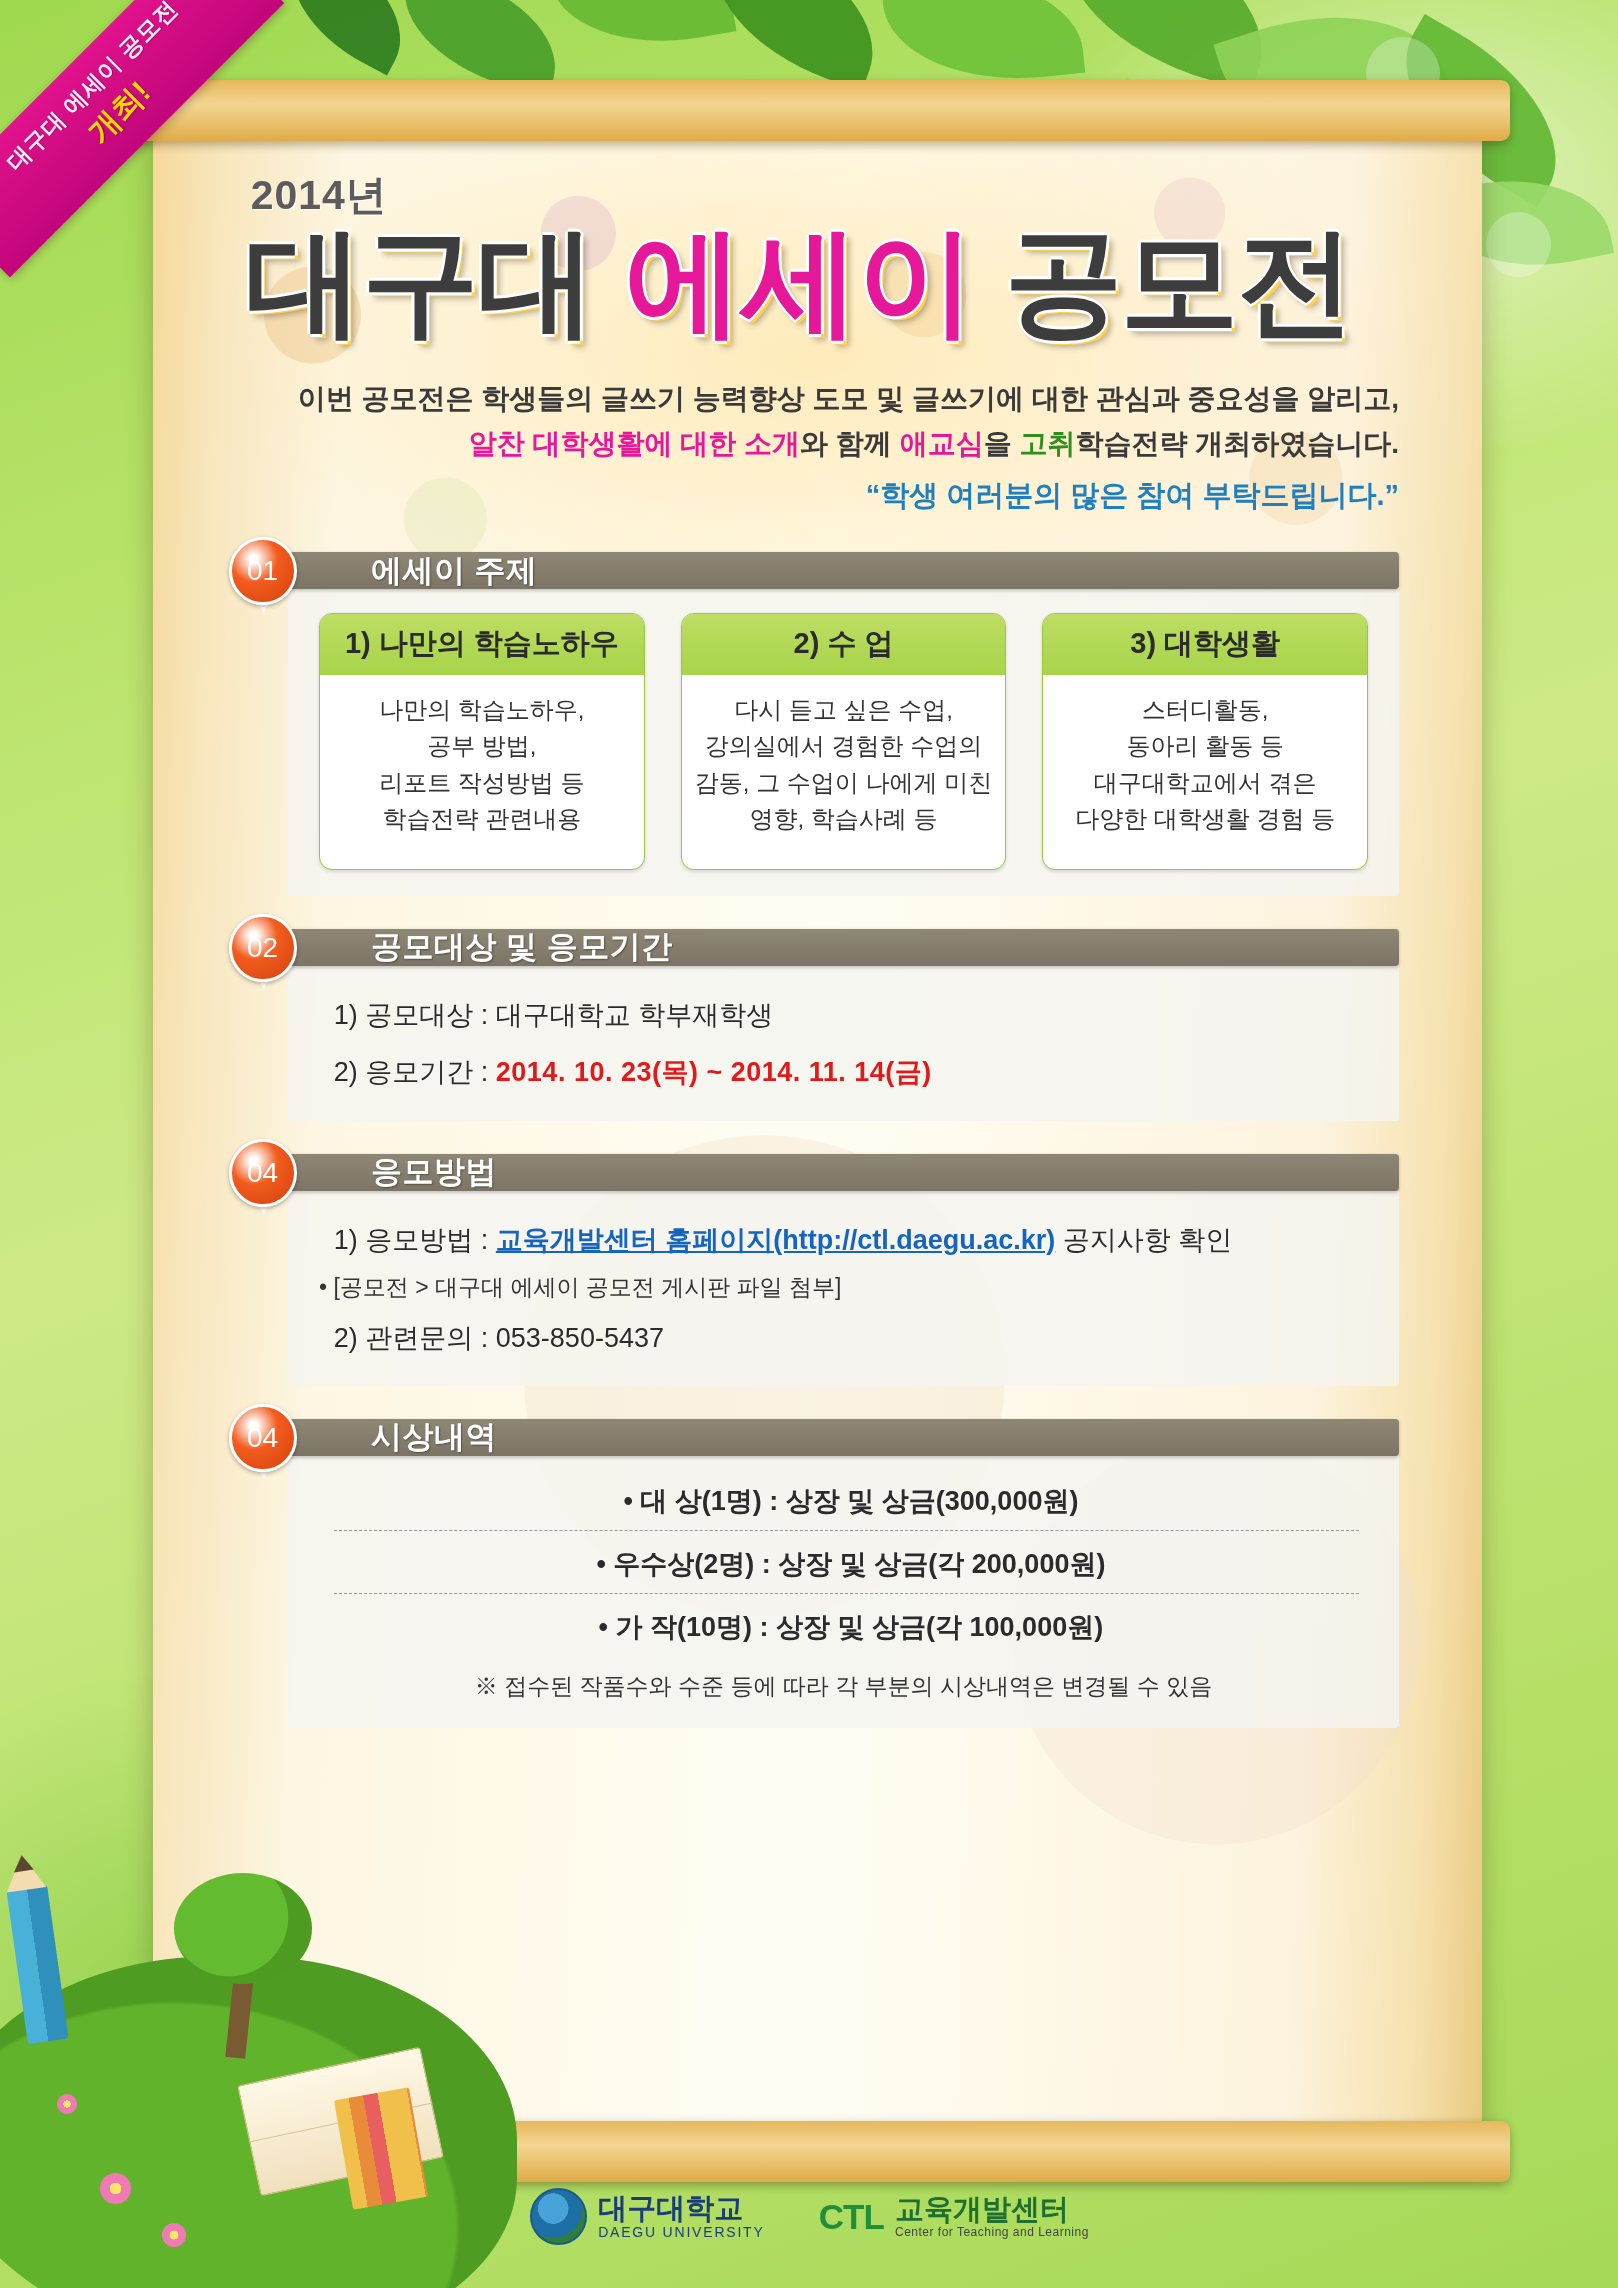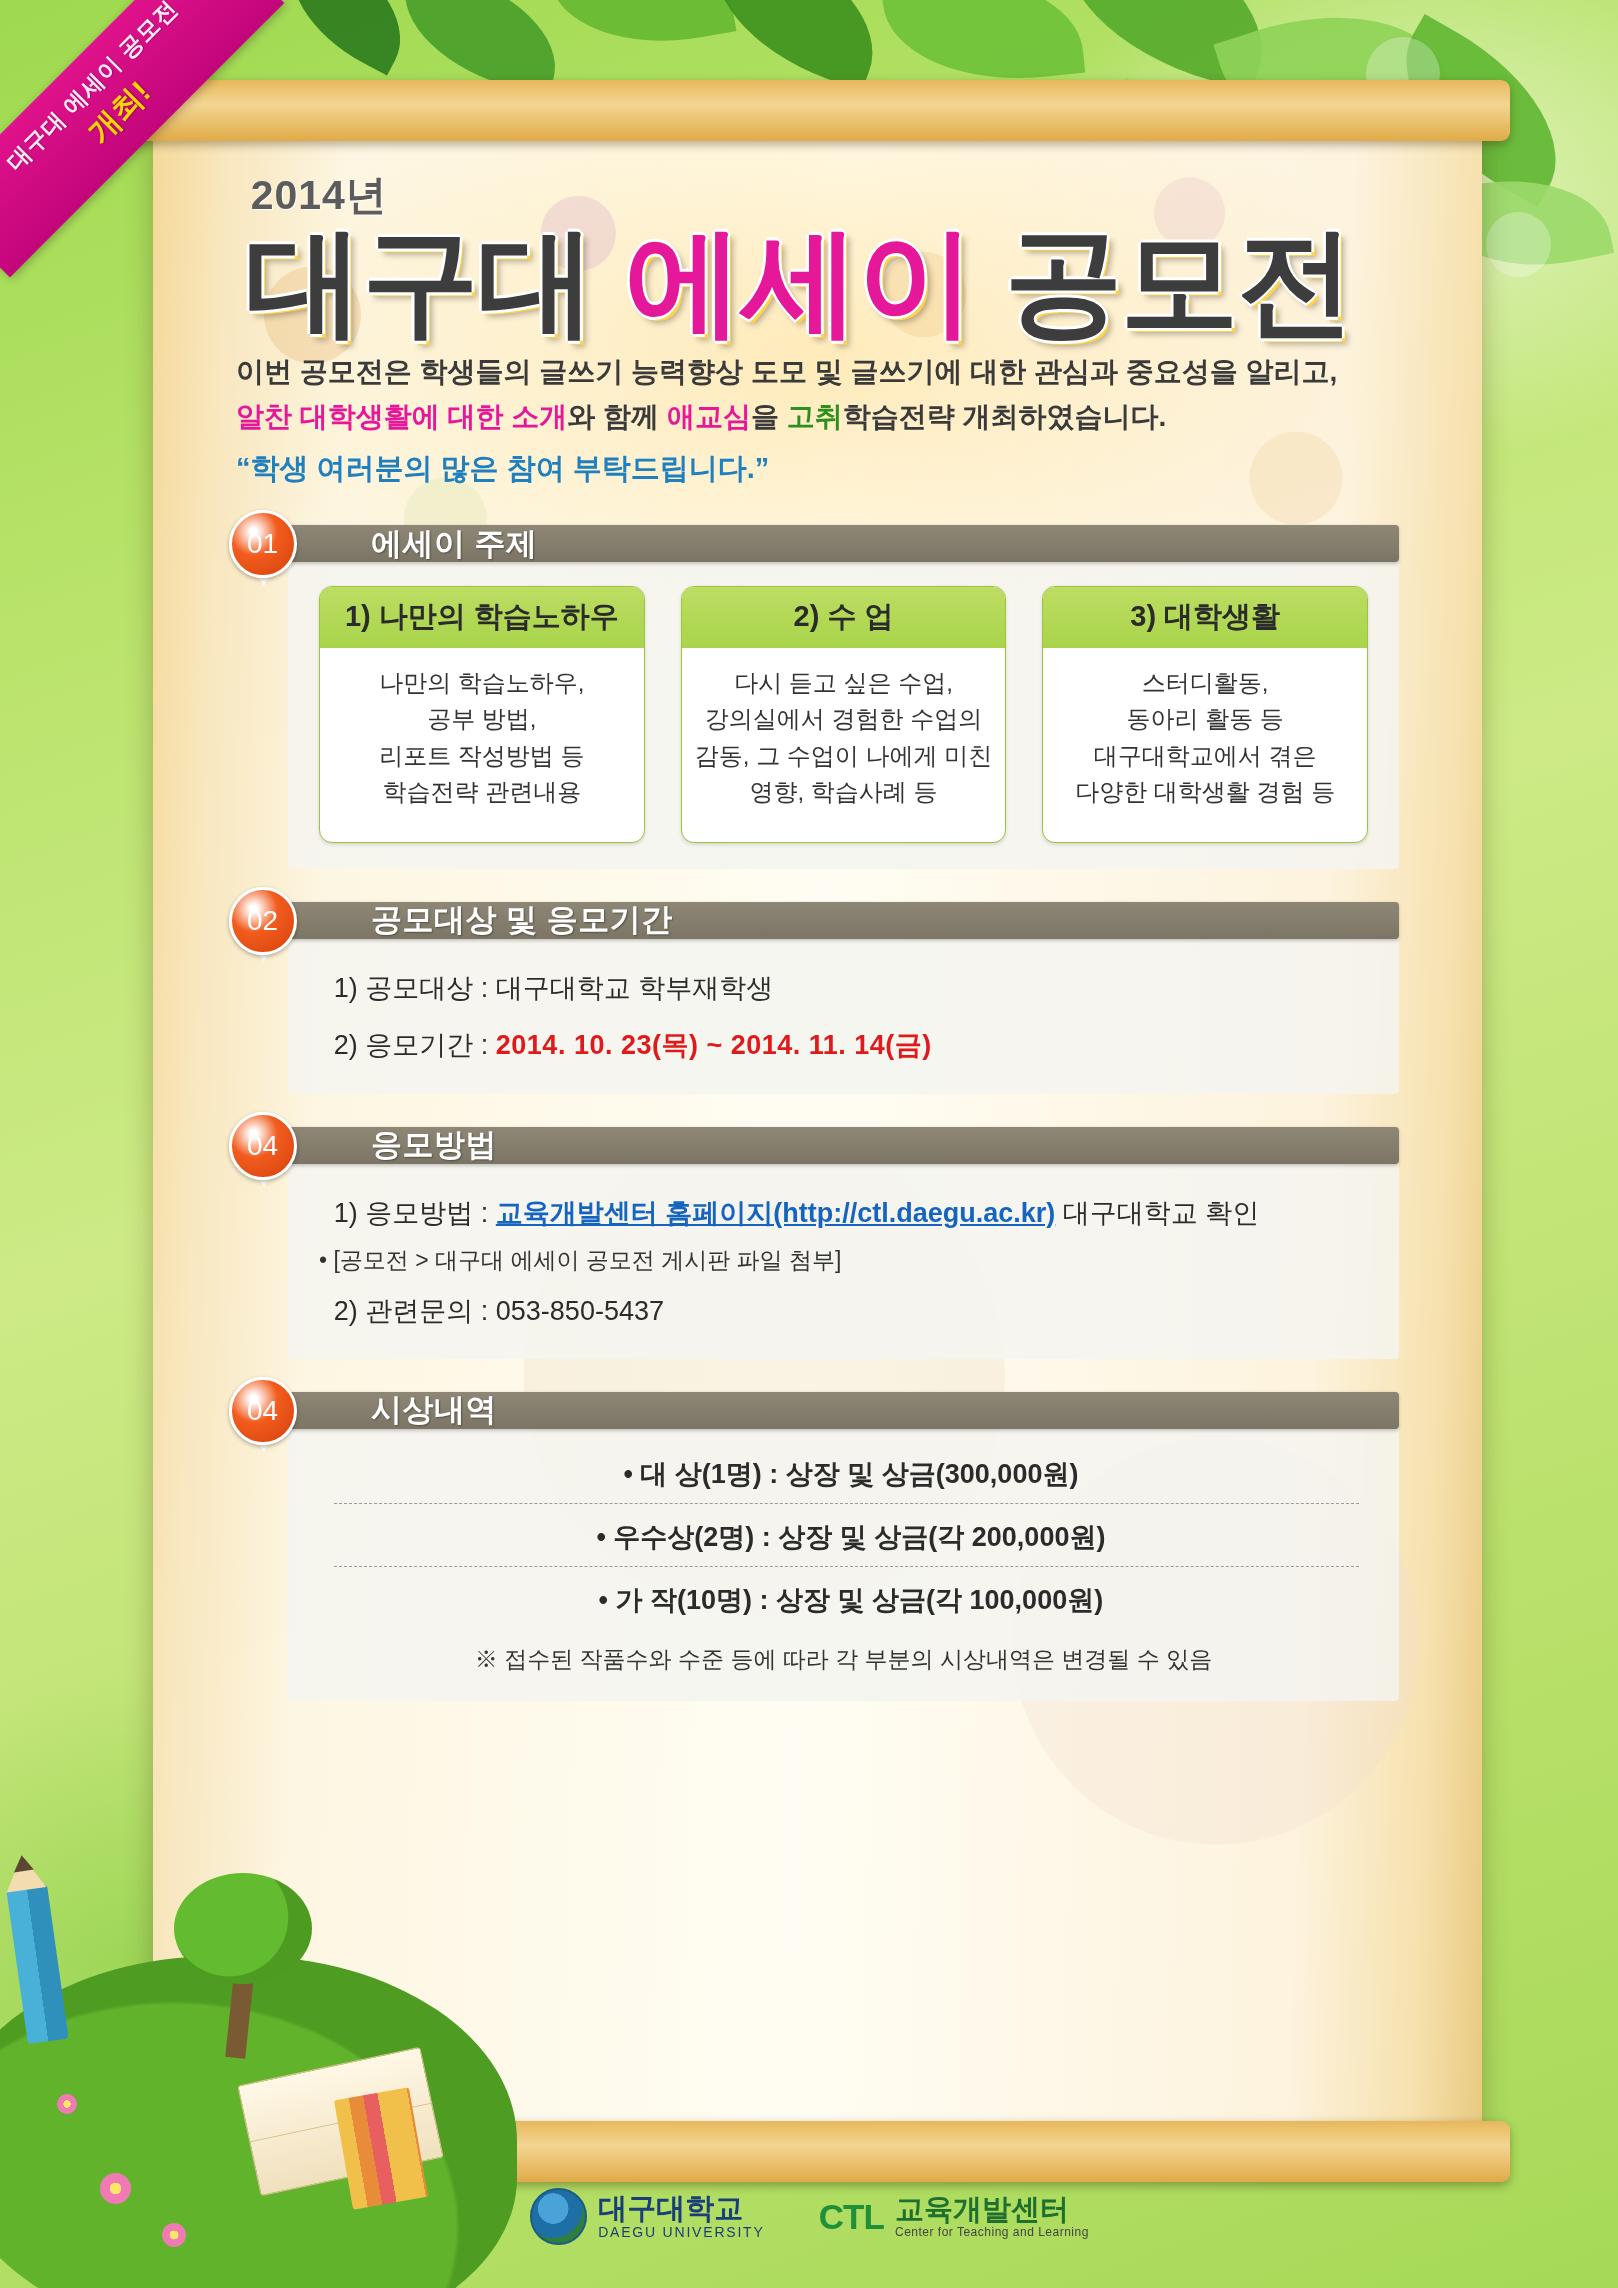--- a/index.html
+++ b/index.html
@@ -157,22 +157,22 @@
       3.7px 3.7px 0 #ffd24d, 5.5px 5.5px 6.5px rgba(0,0,0,0.3);
   }
   .t-pink {
     color: #e6189a;
     text-shadow:
       2.8px 0 0 #fff, -2.8px 0 0 #fff, 0 2.8px 0 #fff, 0 -2.8px 0 #fff,
       3.7px 3.7px 0 #ffd24d, 5.5px 5.5px 6.5px rgba(0,0,0,0.3);
   }
 
   .lead {
-    margin-top: 4px;
-    text-align: left;
+    margin-top: 31px;
+    text-align: right;
     font-size: 28px;
     font-weight: bold;
     color: #3a3a3a;
     line-height: 1.62;
   }
   .lead .pk { color: #e6189a; }
   .lead .gr { color: #2f8f1d; }
   .lead .quote {
     display: block;
     margin-top: 5.5px;
@@ -565,21 +565,21 @@
       <div class="section">
         <div class="badge">
           <div class="tail"></div>
           <div class="circ">04</div>
         </div>
         <div class="sec-head">
           <span class="sec-title">응모방법</span>
         </div>
         <div class="sec-body">
           <div class="row">
-            <span>1) 응모방법 : </span><a class="link" href="#">교육개발센터 홈페이지(http://ctl.daegu.ac.kr)</a><span> 대구대학교 확인</span>
+            <span>1) 응모방법 : </span><a class="link" href="#">교육개발센터 홈페이지(http://ctl.daegu.ac.kr)</a><span> 공지사항 확인</span>
           </div>
           <div class="subrow">• [공모전 &gt; 대구대 에세이 공모전 게시판 파일 첨부]</div>
           <div class="row">2) 관련문의 : 053-850-5437</div>
         </div>
       </div>
 
       <div class="section">
         <div class="badge">
           <div class="tail"></div>
           <div class="circ">04</div>

